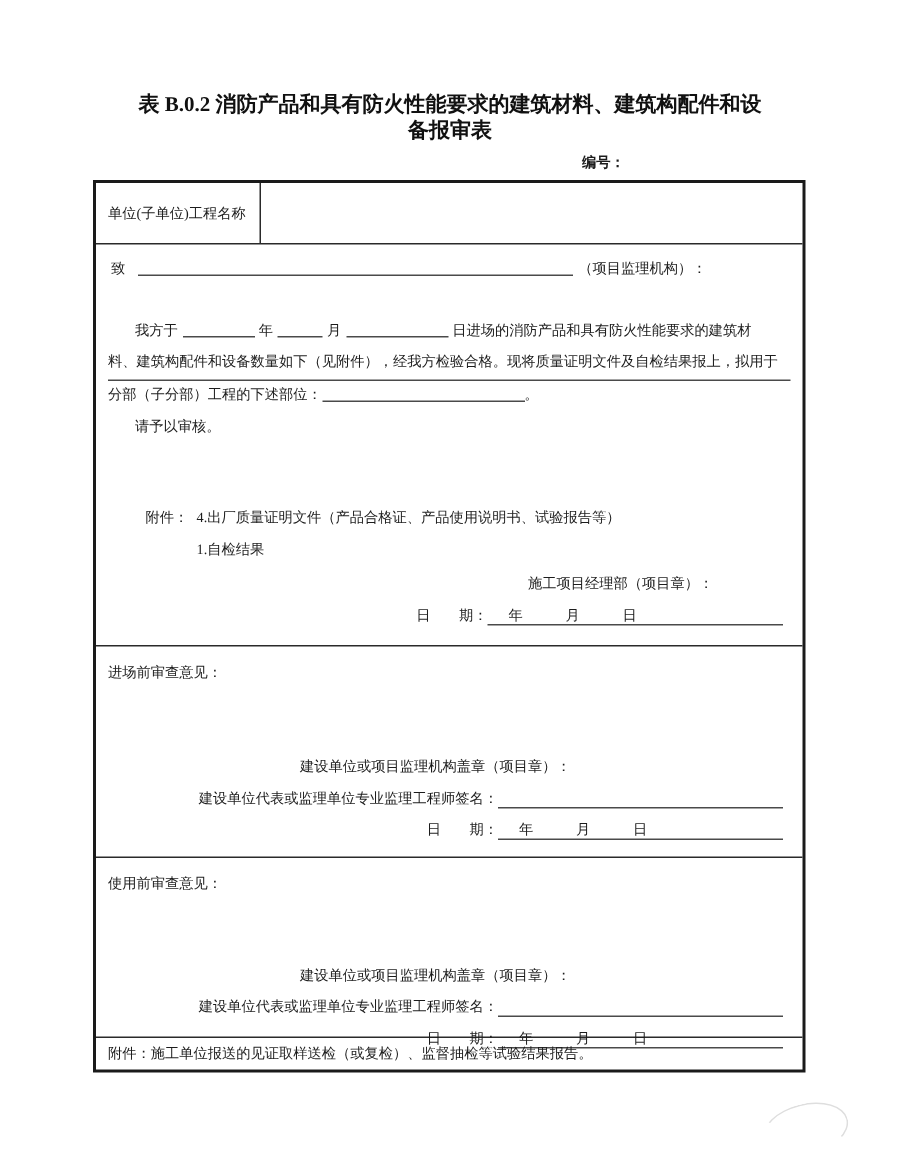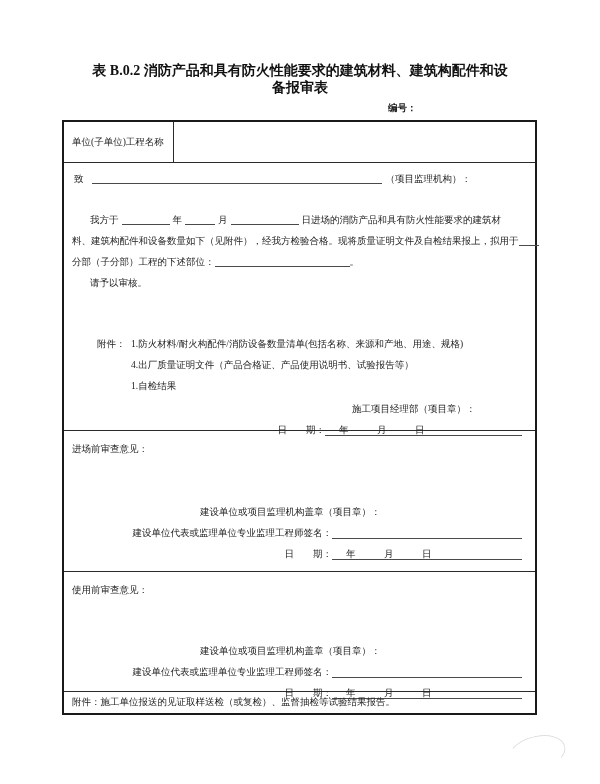--- a/index.html
+++ b/index.html
@@ -29,21 +29,21 @@
   .r5 { height:21px; padding:4px 8px 0 8px; }
   .blank { display:inline-block; height:13px; border-bottom:1px solid #4a4a4a; vertical-align:-2px; }
   .b290 { width:290px; margin-left:8px; margin-right:4px; }
   .b48 { width:48px; margin:0 3px; }
   .b30 { width:30px; margin:0 3px; }
   .b68 { width:68px; margin:0 3px; }
   .b135 { width:135px; }
   .to-line { margin-left:2px; line-height:16px; }
   .para { margin-top:23px; line-height:21px; }
   .pl1 { text-indent:0; padding-left:18px; white-space:nowrap; }
-  .pl2 { display:flex; }
+  .pl2 { display:flex;flex-direction:column; }
   .pl2 .t { white-space:nowrap; }
   .pl2 .blank { flex:1; min-width:20px; height:15px; }
   .pl3 { white-space:nowrap; }
   .pl4 { padding-left:18px; }
   .att { display:flex; line-height:21px;margin-top:40px; }
   .att-label { margin-left:25px; width:34px; }
   .att-items div { white-space:nowrap; }
   .stamp { line-height:21px; white-space:nowrap; }
   .stamp.s2 { margin-left:280px; margin-top:2px; }
   .stamp.s34 { margin-left:128px; }
@@ -97,21 +97,20 @@
           <span class="t">料、建筑构配件和设备数量如下（见附件），经我方检验合格。现将质量证明文件及自检结果报上，拟用于</span>
             <span class="blank"></span>
         </div>
         <div class="pl3">
           <span>分部（子分部）工程的下述部位：</span><span class="blank b135"></span><span>。</span>
         </div>
         <div class="pl4">请予以审核。</div>
         <div class="att">
           <span class="att-label">附件：</span>
           <div class="att-items">
-            <div>1.防火材料/耐火构配件/消防设备数量清单(包括名称、来源和产地、用途、规格)</div>
             <div>4.出厂质量证明文件（产品合格证、产品使用说明书、试验报告等）</div>
             <div>1.自检结果</div>
           </div>
         </div>
         <div class="stamp s2">施工项目经理部（项目章）：</div>
         <div class="sig-line">
           <span class="sig-label w253">日　　期：</span>
             <span class="u uw197 datefill">年　　　月　　　日</span>
         </div>
       </div>

